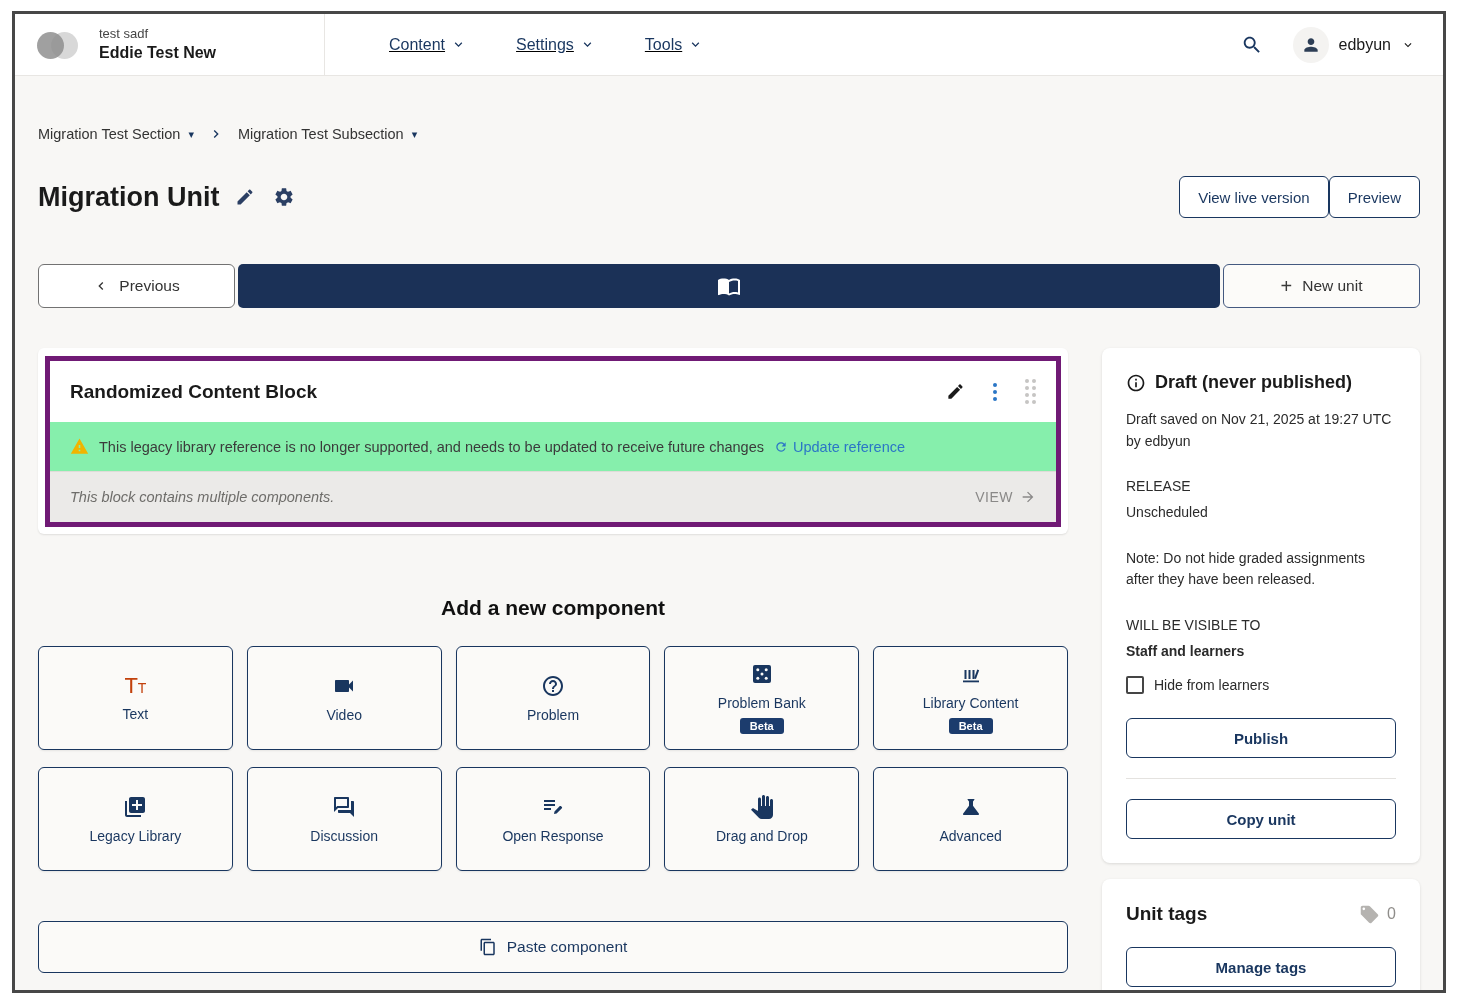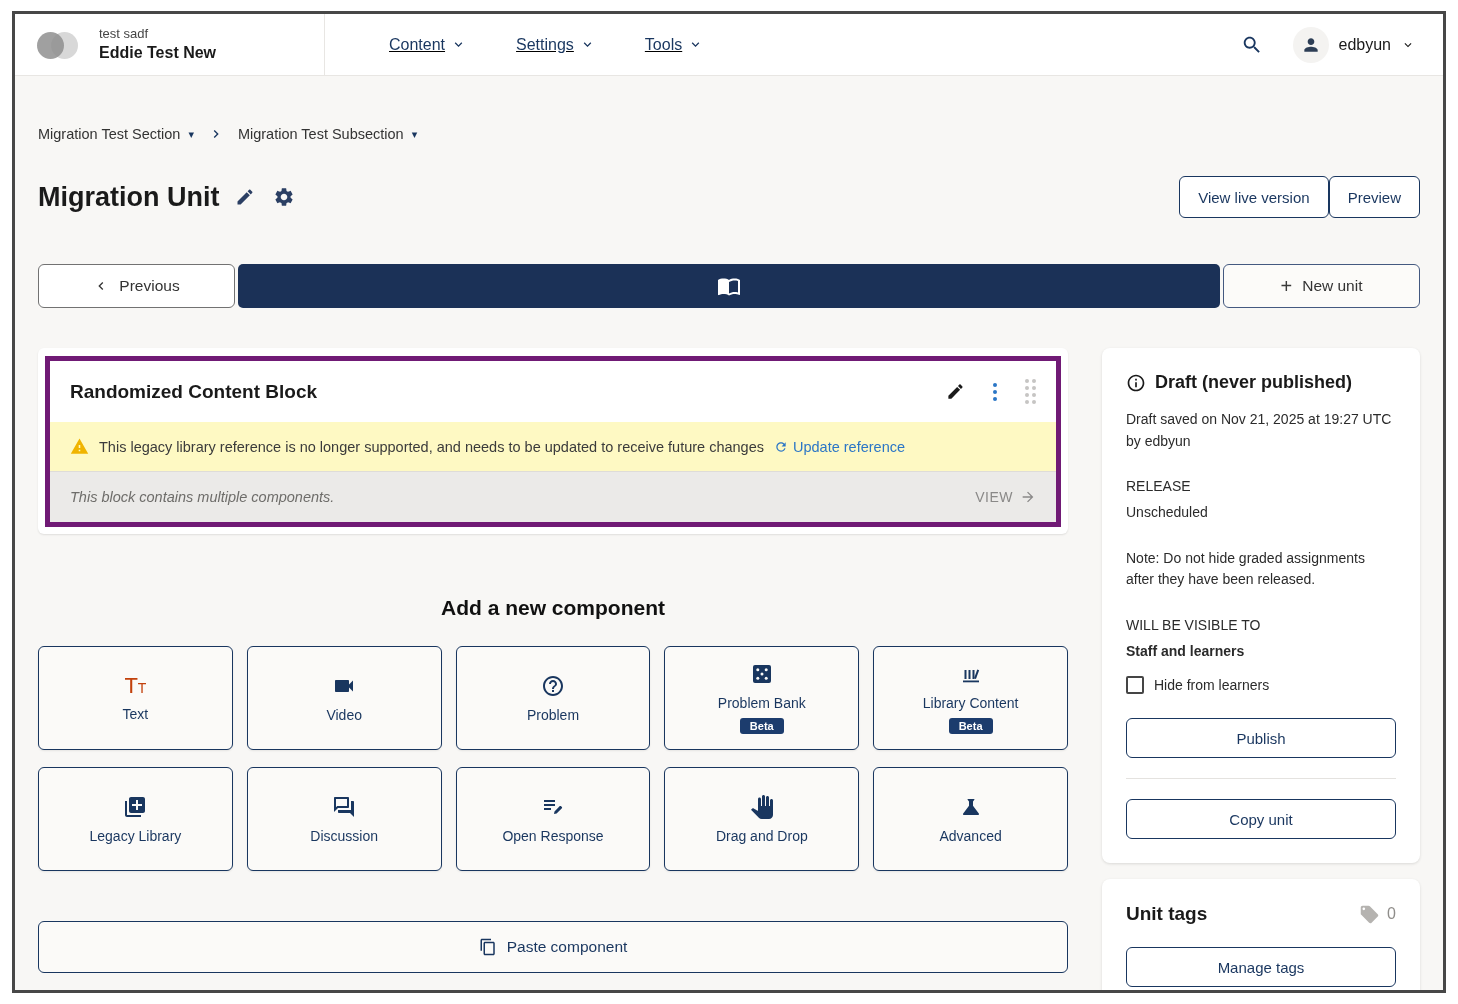--- a/index.html
+++ b/index.html
@@ -47,21 +47,21 @@
   
   .block-card { background:#fff; border-radius:6px; padding:8px 7px 7px; box-shadow:0 1px 2px rgba(0,0,0,.10); }
   .red-box { border:5px solid #701a75; }
   .block-header { display:flex; align-items:center; padding:18px 20px; background:#fff; }
   .block-title { font-size:19px; font-weight:bold; color:#1a1a1a; }
   .block-actions { margin-left:auto; display:flex; align-items:center; gap:28px; }
   .dots3 { display:flex; flex-direction:column; gap:3px; cursor:pointer; }
   .dots3 span { width:4px; height:4px; border-radius:50%; background:#2b76c6; }
   .drag-grid { display:grid; grid-template-columns:repeat(2,4px); grid-auto-rows:4px; gap:3px; cursor:grab; }
   .drag-grid span { width:4px; height:4px; border-radius:50%; background:#c6c5c3; }
-  .block-warning { display:flex; align-items:center; gap:10px; background:#fef9c3; padding:15px 20px; font-size:14.5px; color:#3b3b3b; }
+  .block-warning { display:flex; align-items:center; gap:10px; background:#86efac; padding:15px 20px; font-size:14.5px; color:#3b3b3b; }
   .warn-link { display:inline-flex; align-items:center; gap:5px; color:#2b76c6; cursor:pointer; text-decoration:none; }
   .block-footer { display:flex; align-items:center; background:#ebeae8; border-top:1px solid #dedcd8; padding:17px 20px; }
   .footer-note { font-style:italic; color:#6e6d6a; font-size:14.5px; }
   .view-link { margin-left:auto; display:inline-flex; align-items:center; gap:7px; color:#8a8988; font-size:14px; letter-spacing:.5px; cursor:pointer; }
 
   
   .add-heading { margin-top:62px; text-align:center; font-size:21px; font-weight:bold; color:#111; }
   .comp-grid { display:grid; grid-template-columns:repeat(5,1fr); gap:17px 14px; margin-top:26px; }
   .comp-card { height:104px; background:#fbfaf8; border:1px solid #19365f; border-radius:6px; display:flex; flex-direction:column; align-items:center; justify-content:center; gap:9px; cursor:pointer; box-shadow:0 1px 2px rgba(0,0,0,.08); font-family:inherit; }
   .comp-label { font-size:14px; color:#19365f; }
@@ -73,21 +73,21 @@
 
   
   .side-card { background:#fff; border-radius:8px; box-shadow:0 1px 3px rgba(0,0,0,.12); padding:24px; }
   .side-card + .side-card { margin-top:16px; }
   .status-title { display:flex; align-items:center; gap:9px; font-size:18px; font-weight:bold; color:#1a1a1a; }
   .side-text { font-size:14px; color:#2b2b2b; line-height:1.55; }
   .mt16 { margin-top:16px; } .mt24 { margin-top:24px; } .mt4 { margin-top:4px; }
   .bold { font-weight:bold; }
   .check-row { display:flex; align-items:center; gap:10px; margin-top:12px; cursor:pointer; }
   .checkbox { width:18px; height:18px; border:2px solid #454545; border-radius:2px; background:#fff; flex:none; }
-  .btn-side { width:100%; height:40px; background:#fff; border:1px solid #19365f; border-radius:6px; color:#19365f; font-size:15px; font-weight:400; cursor:pointer; font-family:inherit; }
+  .btn-side { width:100%; height:40px; background:#fff; border:1px solid #19365f; border-radius:6px; color:#19365f; font-size:15px; font-weight:700; cursor:pointer; font-family:inherit; }
   .mt22 { margin-top:22px; }
   .side-divider { border:none; border-top:1px solid #e4e2df; margin:20px 0; }
   .tags-head { display:flex; align-items:center; }
   .tags-title { font-size:19px; font-weight:bold; color:#1a1a1a; }
   .tags-count { margin-left:auto; display:flex; align-items:center; gap:7px; color:#8f8d8a; font-size:16px; }
 
   svg { display:block; }
 </style>
 </head>
 <body>

